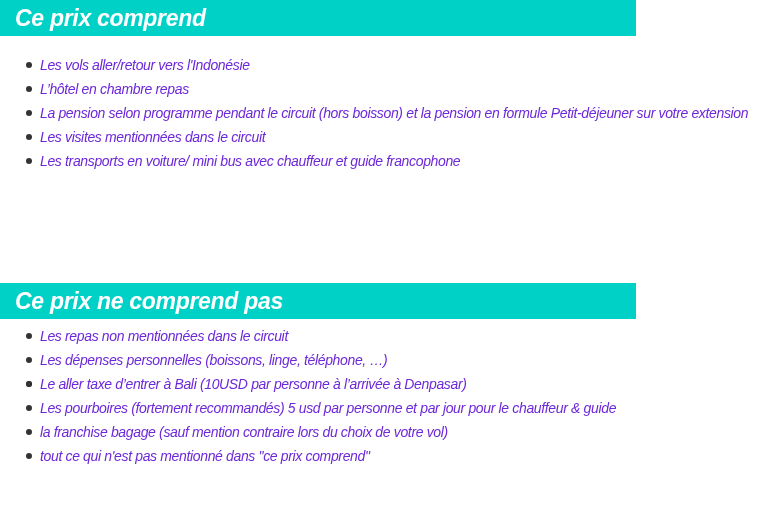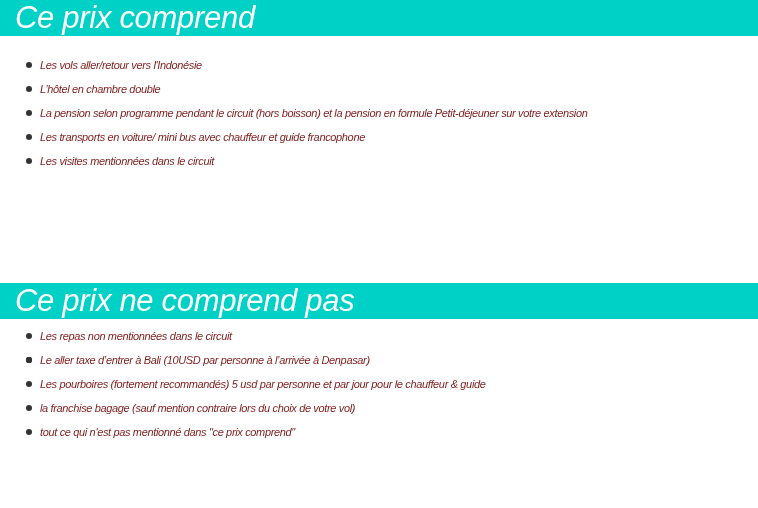--- a/index.html
+++ b/index.html
@@ -10,48 +10,48 @@
       height: 508px;
       overflow: hidden;
     }
     body {
       font-family: "Liberation Sans", sans-serif;
       position: relative;
     }
     .section-header {
       position: absolute;
       left: 0;
-      width: 758px;
+      width: 636px;
       height: 36px;
       background: #00d1c7;
       color: #ffffff;
       font-style: italic;
-      font-weight: normal;
-      font-size: 31px;
+      font-weight: bold;
+      font-size: 23px;
       line-height: 36px;
       padding-left: 15px;
       box-sizing: border-box;
       letter-spacing: -0.3px;
     }
     .list {
       position: absolute;
       left: 0;
       width: 758px;
       margin: 0;
       padding: 0;
       list-style: none;
     }
     .list li {
       position: relative;
       padding-left: 40px;
       padding-right: 7px;
       font-style: italic;
-      font-size: 11px;
+      font-size: 14px;
       line-height: 24px;
-      color: #7f1d1d;
+      color: #6d28d9;
       letter-spacing: -0.35px;
     }
     .bullet {
       position: absolute;
       left: 26px;
       top: 9px;
       width: 6px;
       height: 6px;
       border-radius: 50%;
       background: #333333;
@@ -60,28 +60,28 @@
     #list-1 { top: 53px; }
     #header-2 { top: 271px; margin-top: 12px; }
     #list-2 { top: 324px; }
   </style>
 </head>
 <body>
 
 <div id="header-1" class="section-header">Ce prix comprend</div>
 <ul id="list-1" class="list">
   <li><span class="bullet"></span><span>Les vols aller/retour vers l'Indonésie</span></li>
-  <li><span class="bullet"></span><span>L’hôtel en chambre double</span></li>
+  <li><span class="bullet"></span><span>L’hôtel en chambre repas</span></li>
   <li><span class="bullet"></span><span>La pension selon programme pendant le circuit (hors boisson) et la pension en formule Petit-déjeuner sur votre extension</span></li>
+  <li><span class="bullet"></span><span>Les visites mentionnées dans le circuit</span></li>
   <li><span class="bullet"></span><span>Les transports en voiture/ mini bus avec chauffeur et guide francophone</span></li>
-  <li><span class="bullet"></span><span>Les visites mentionnées dans le circuit</span></li>
 </ul>
 
 <div id="header-2" class="section-header">Ce prix ne comprend pas</div>
 <ul id="list-2" class="list">
   <li><span class="bullet"></span><span>Les repas non mentionnées dans le circuit</span></li>
-  <li><span class="bullet"></span></li>
+  <li><span class="bullet"></span><span>Les dépenses personnelles (boissons, linge, téléphone, …)</span></li>
   <li><span class="bullet"></span></li>
   <li><span class="bullet"></span><span>Le aller taxe d’entrer à Bali (10USD par personne à l’arrivée à Denpasar)</span></li>
   <li><span class="bullet"></span><span>Les pourboires (fortement recommandés) 5 usd par personne et par jour pour le chauffeur &amp; guide</span></li>
   <li><span class="bullet"></span><span>la franchise bagage (sauf mention contraire lors du choix de votre vol)</span></li>
   <li><span class="bullet"></span><span>tout ce qui n'est pas mentionné dans "ce prix comprend"</span></li>
 </ul>
 
 </body></html>

